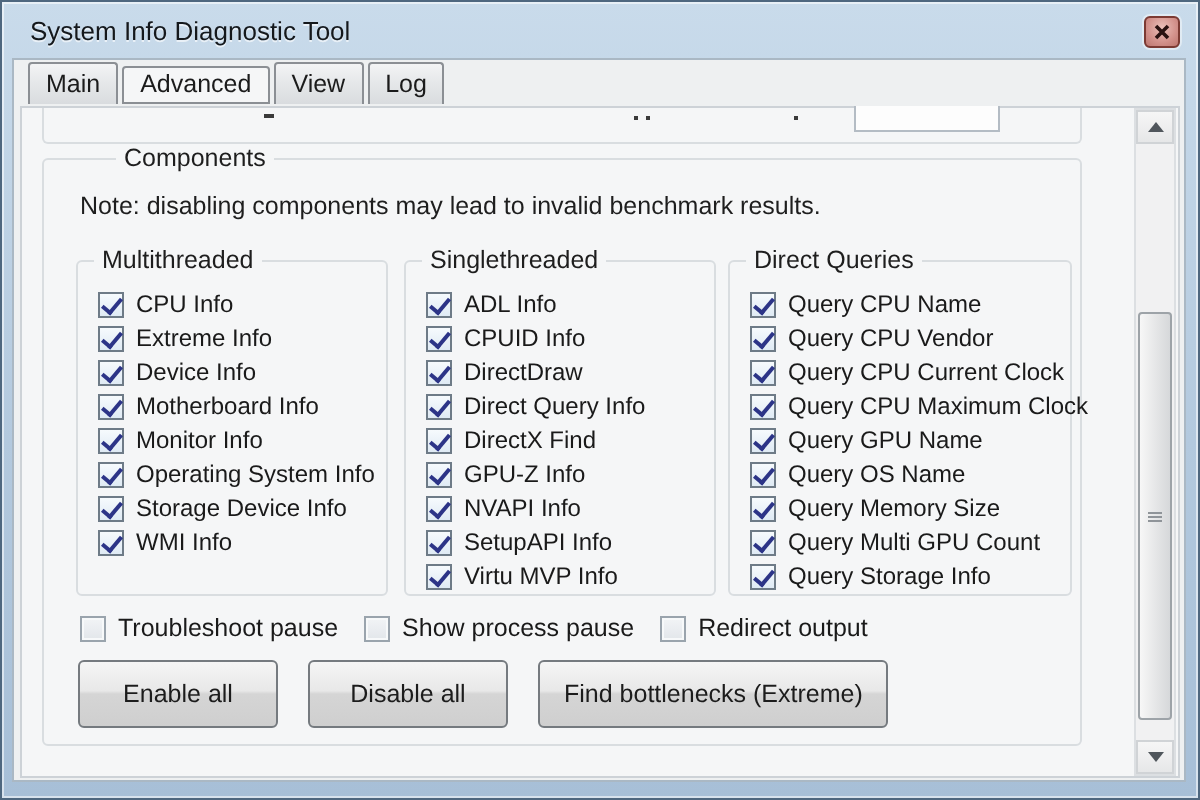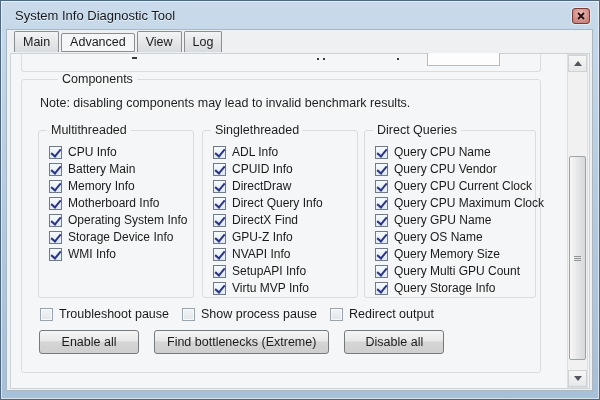--- a/index.html
+++ b/index.html
@@ -105,21 +105,21 @@
     border-color:#9aa4ad;
     box-shadow:inset 0 0 0 1px #f7f9fa;
   }
   .cb-label { font-size:12px; color:#1a1a1a; white-space:nowrap; }
 
   
   .options-row { position:absolute; left:18px; top:226px; display:flex; gap:13px; }
   .options-row .cb-label { font-size:12.5px; }
   .buttons-row { position:absolute; left:17px; top:250px; display:flex; gap:15px; }
   .btn {
-    height:24px; min-width:100px; padding:0 12px;
+    height:34px; min-width:100px; padding:0 12px;
     font-family:"Liberation Sans", sans-serif; font-size:12.5px; color:#1c1c1c;
     border:1px solid #757a7f; border-radius:3px;
     background:linear-gradient(180deg,#f5f5f5 0%,#e8e8e8 45%,#d5d5d5 50%,#cfcfcf 100%);
     cursor:default; white-space:nowrap;
   }
 
   
   .scrollbar {
     position:absolute; left:566px; top:53px; width:21px; height:334px;
     background:#f1f1f2; border:1px solid #dcdfe2; z-index:5;
@@ -181,29 +181,33 @@
     <div id="sub-groups">
         <div class="group sub-group sg-0">
           <span class="legend">Multithreaded</span>
           <div class="cb-list">
             <label class="cb-row">
               <span class="cb checked"></span>
               <span class="cb-label">CPU Info</span>
             </label>
             <label class="cb-row">
               <span class="cb checked"></span>
-              <span class="cb-label">Battery Main</span>
-            </label>
-            <label class="cb-row">
-              <span class="cb checked"></span>
-              <span class="cb-label">Memory Info</span>
+              <span class="cb-label">Extreme Info</span>
+            </label>
+            <label class="cb-row">
+              <span class="cb checked"></span>
+              <span class="cb-label">Device Info</span>
             </label>
             <label class="cb-row">
               <span class="cb checked"></span>
               <span class="cb-label">Motherboard Info</span>
+            </label>
+            <label class="cb-row">
+              <span class="cb checked"></span>
+              <span class="cb-label">Monitor Info</span>
             </label>
             <label class="cb-row">
               <span class="cb checked"></span>
               <span class="cb-label">Operating System Info</span>
             </label>
             <label class="cb-row">
               <span class="cb checked"></span>
               <span class="cb-label">Storage Device Info</span>
             </label>
             <label class="cb-row">
@@ -304,22 +308,22 @@
           <span class="cb unchecked"></span>
           <span class="cb-label">Show process pause</span>
         </label>
         <label class="cb-row">
           <span class="cb unchecked"></span>
           <span class="cb-label">Redirect output</span>
         </label>
       </div>
     <div class="buttons-row" id="buttons-row">
         <button class="btn">Enable all</button>
+        <button class="btn">Disable all</button>
         <button class="btn">Find bottlenecks (Extreme)</button>
-        <button class="btn">Disable all</button>
       </div>
   </div>
 
   <div class="scrollbar">
     <div class="sb-btn sb-up">
       <span class="arrow up"></span>
     </div>
     <div class="sb-thumb">
       <span class="grip-line"></span>
       <span class="grip-line"></span>

